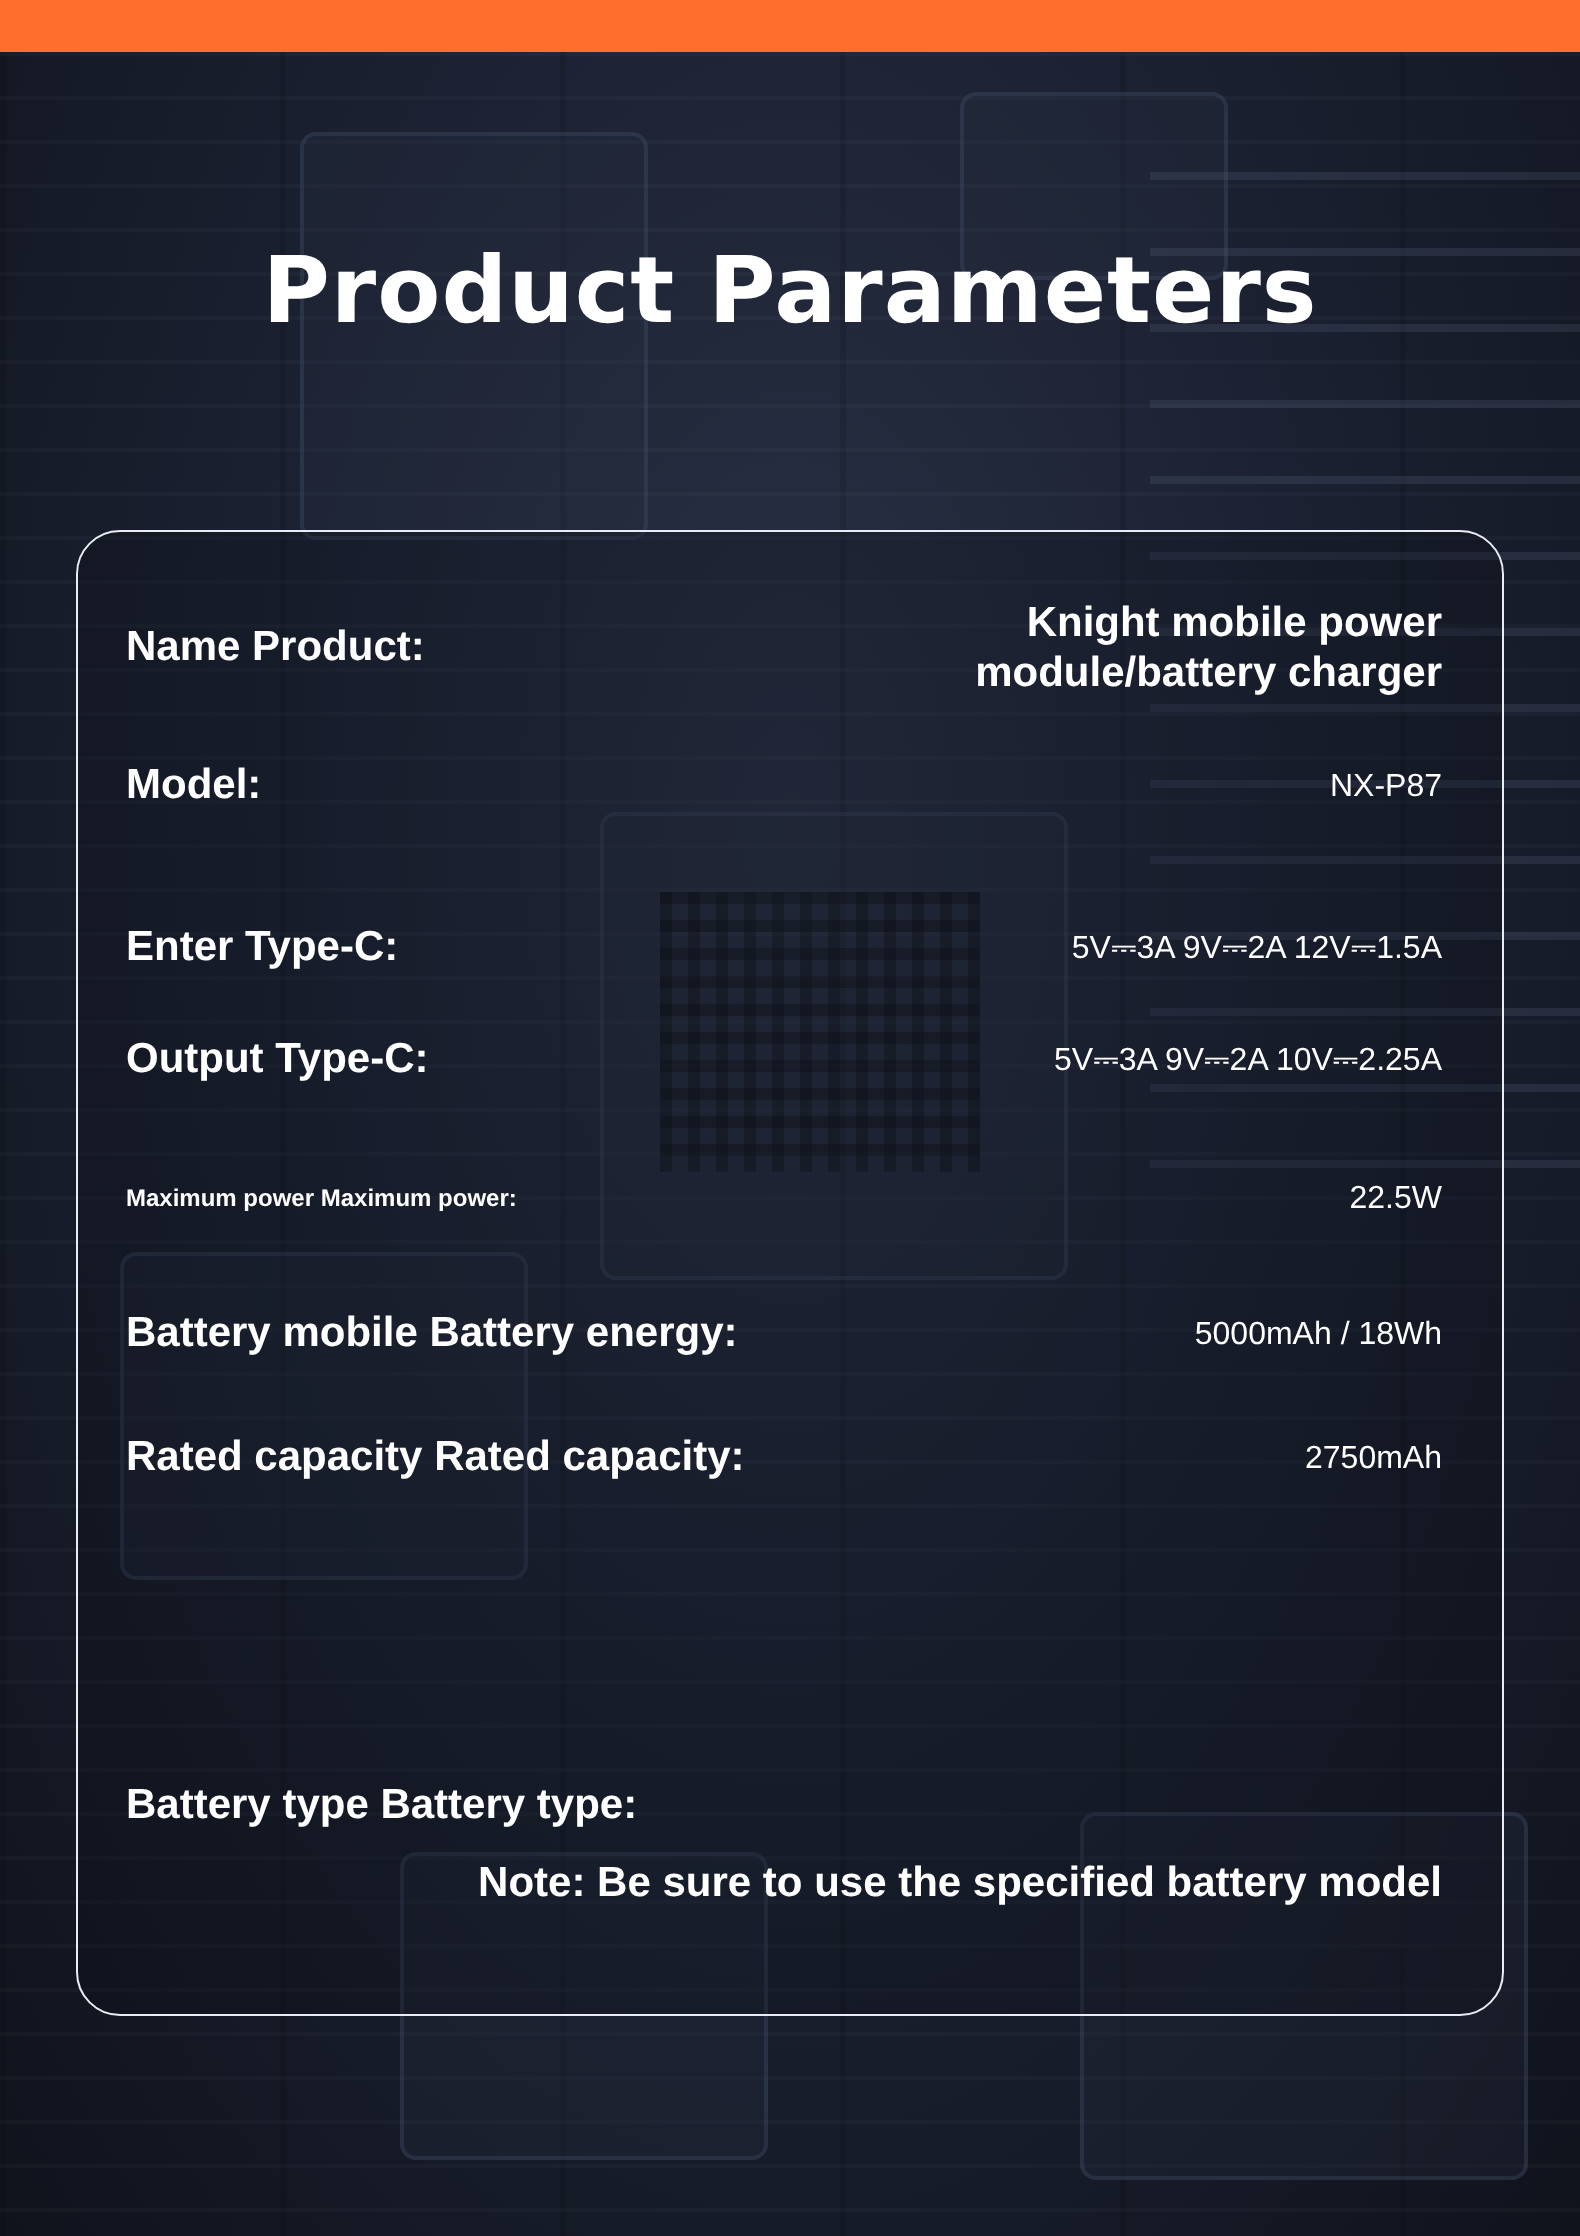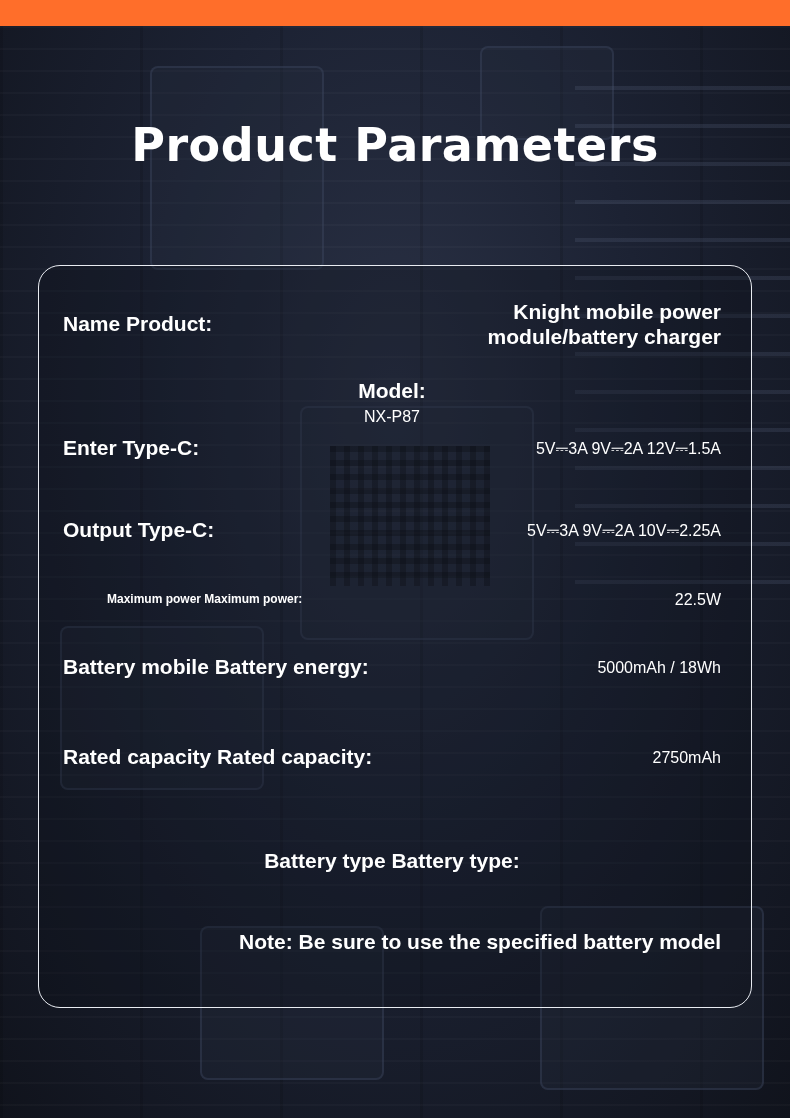--- a/index.html
+++ b/index.html
@@ -32,21 +32,21 @@
   .title {
     position: absolute; left: 0; top: 118px; width: 790px; text-align: center;
     font-size: 46px; font-weight: bold; letter-spacing: 0.5px;
     font-family: "DejaVu Sans", sans-serif;
   }
   .card {
     position: absolute; left: 38px; top: 265px; width: 714px; height: 743px;
     border: 1.5px solid #e9ecf2; border-radius: 22px; box-sizing: border-box;
     background: rgba(10,13,22,0.28);
   }
-  .row { position: absolute; left: 24px; right: 30px; display: flex; align-items: center; justify-content: space-between; }
+  .row { position: absolute; left: 24px; right: 30px; display: flex; align-items: center; justify-content: space-between; gap: 20px; }
   .label { font-weight: bold; font-size: 21px; line-height: 26px; font-family: "Liberation Sans", sans-serif; }
   .label.small { font-size: 12px; }
   .value { text-align: right; font-size: 16px; line-height: 25px; font-family: "Liberation Sans", sans-serif; }
   .value.bold { font-weight: bold; font-size: 21px; }
   .note { position: absolute; right: 30px; top: 664px; font-weight: bold; font-size: 21px; font-family: "Liberation Sans", sans-serif; }
 </style>
 </head>
 <body>
 
 <div class="bg">
@@ -67,49 +67,49 @@
 <div class="card">
 
   <div class="row" style="top:30px;height:56px;">
     <span class="label">Name Product:</span>
     <span class="value bold">
       <span style="display:block">Knight mobile power</span>
       <span style="display:block">module/battery charger</span>
     </span>
   </div>
 
-  <div class="row" style="top:112px;height:30px;flex-direction:column;">
+  <div class="row" style="top:112px;height:30px;">
     <span class="label">Model:</span>
     <span class="value">NX-P87</span>
   </div>
 
-  <div class="row" style="top:167px;height:30px;">
+  <div class="row" style="top:193px;height:30px;">
     <span class="label">Enter Type-C:</span>
     <span class="value">5V⎓3A  9V⎓2A 12V⎓1.5A</span>
   </div>
 
   <div class="row" style="top:249px;height:30px;">
     <span class="label">Output Type-C:</span>
     <span class="value">5V⎓3A  9V⎓2A 10V⎓2.25A</span>
   </div>
 
-  <div class="row" style="top:318px;height:30px;margin-left:44px;">
+  <div class="row" style="top:318px;height:30px;">
     <span class="label small">Maximum power Maximum power:</span>
     <span class="value">22.5W</span>
   </div>
 
   <div class="row" style="top:386px;height:30px;">
     <span class="label">Battery mobile Battery energy:</span>
     <span class="value">5000mAh / 18Wh</span>
   </div>
 
-  <div class="row" style="top:476px;height:30px;">
+  <div class="row" style="top:448px;height:30px;">
     <span class="label">Rated capacity Rated capacity:</span>
     <span class="value">2750mAh</span>
   </div>
 
 
-  <div class="row" style="top:582px;height:56px;flex-direction:column;">
+  <div class="row" style="top:609px;height:56px;">
     <span class="label">Battery type Battery type:</span>
   </div>
 
   <div class="note">Note: Be sure to use the specified battery model</div>
 </div>
 
 </body></html>

